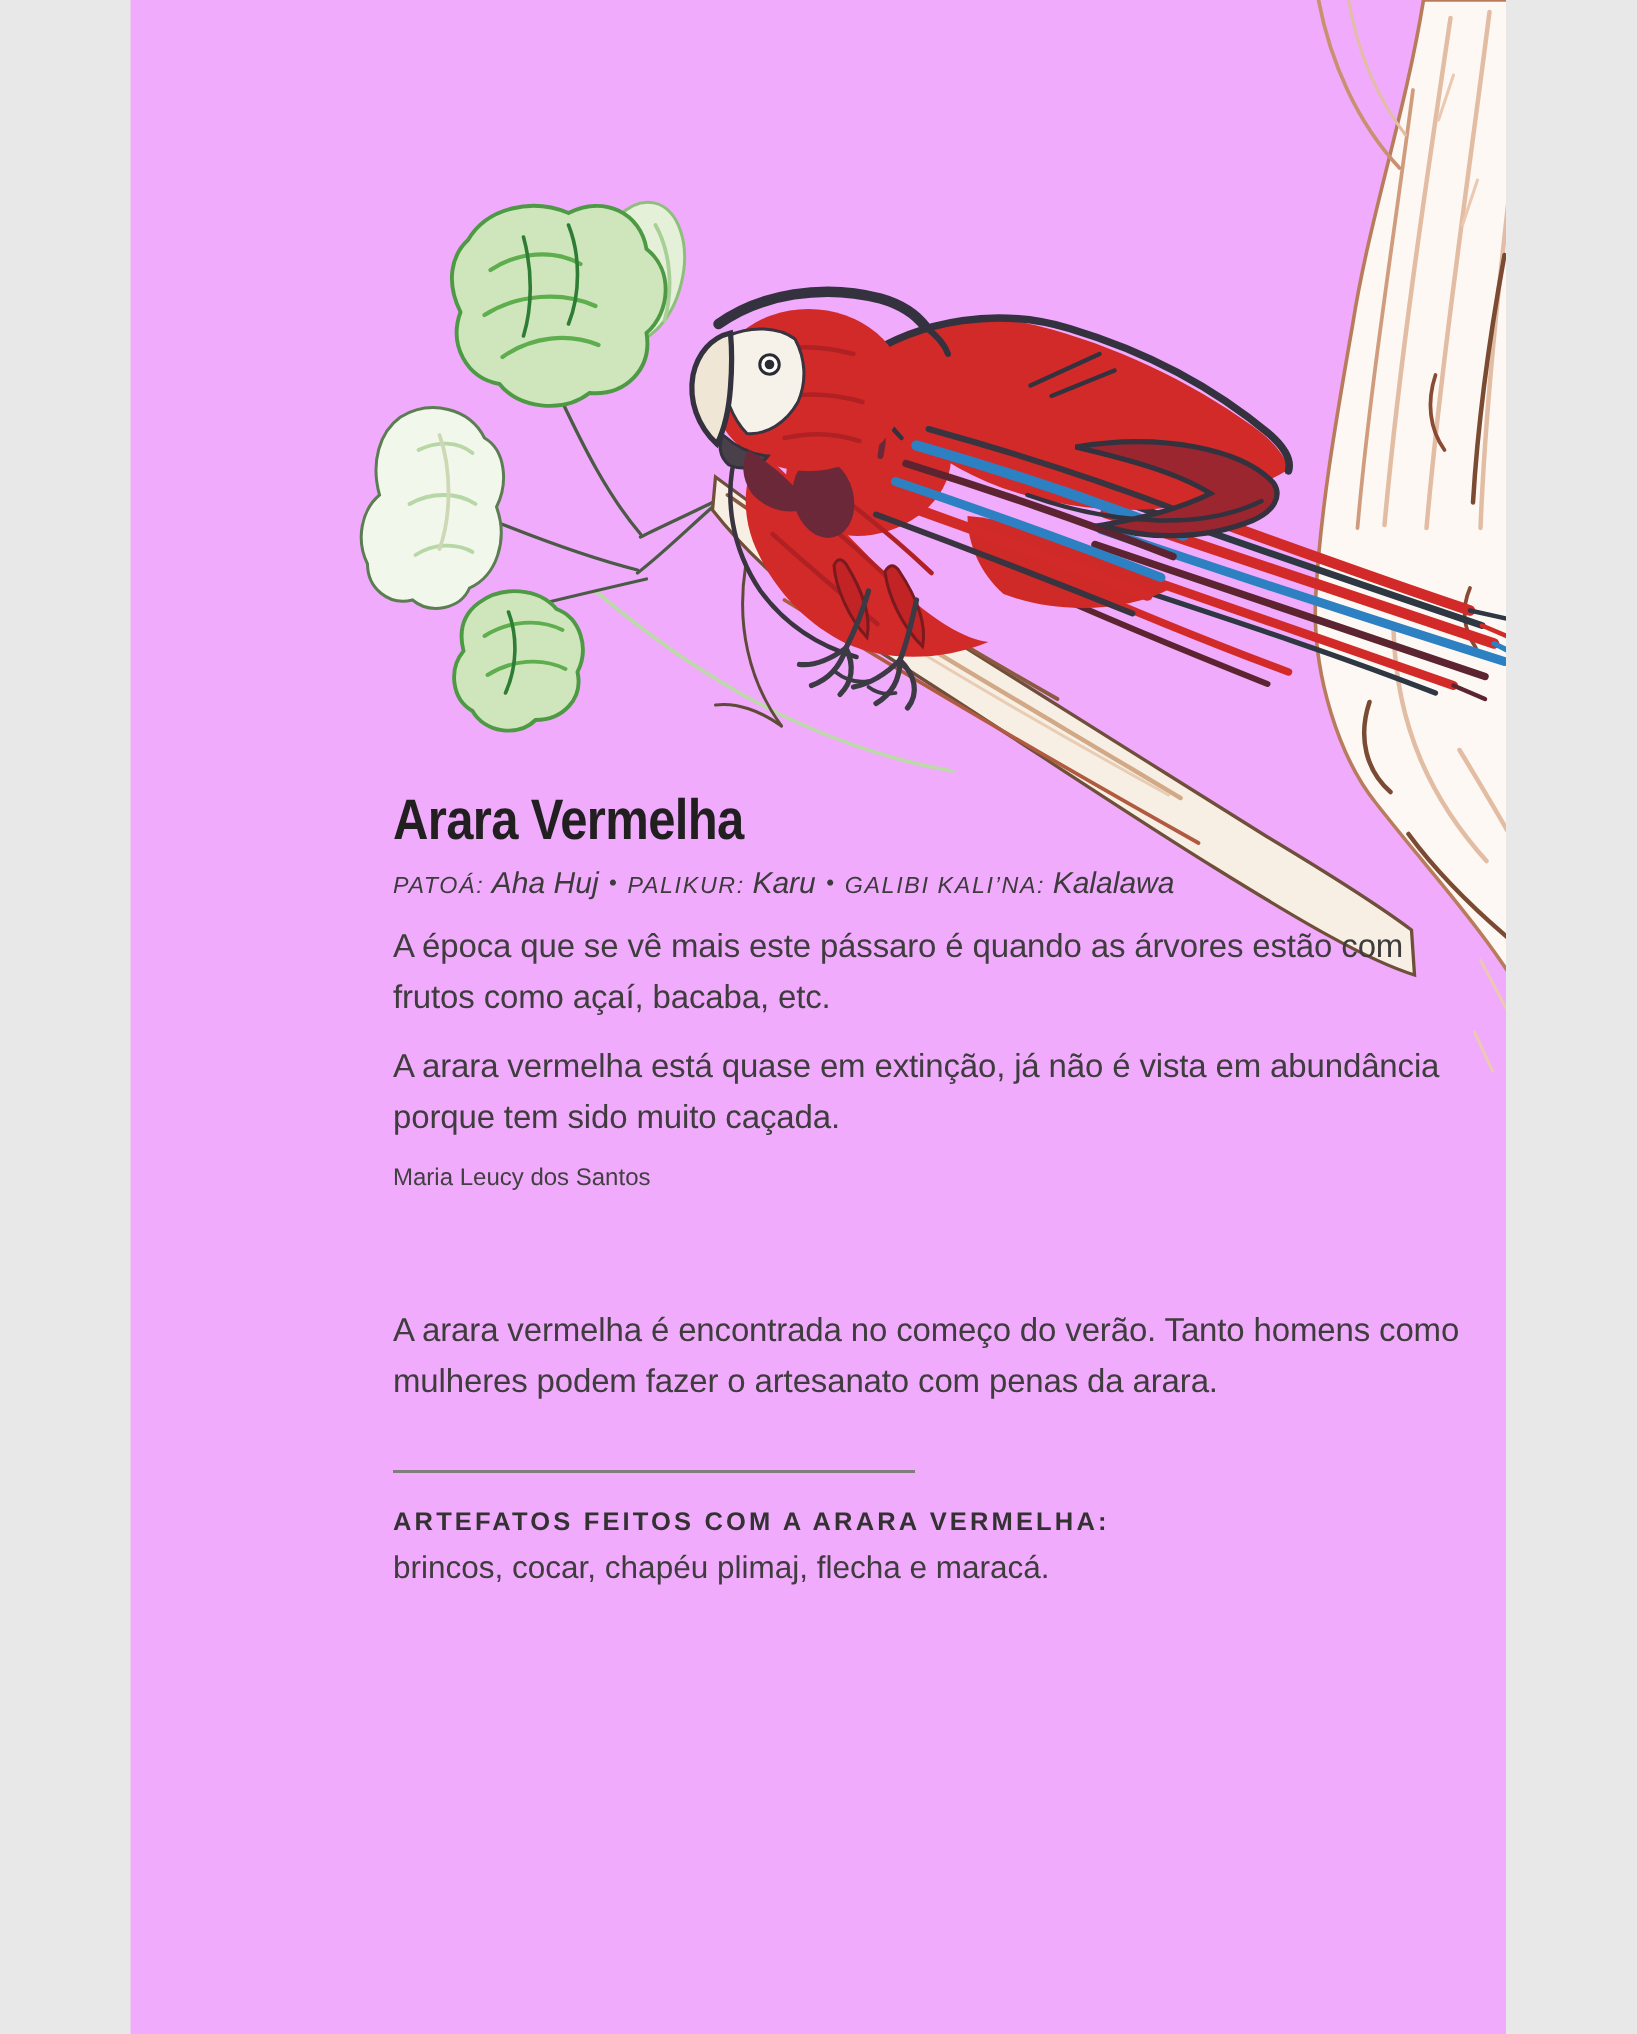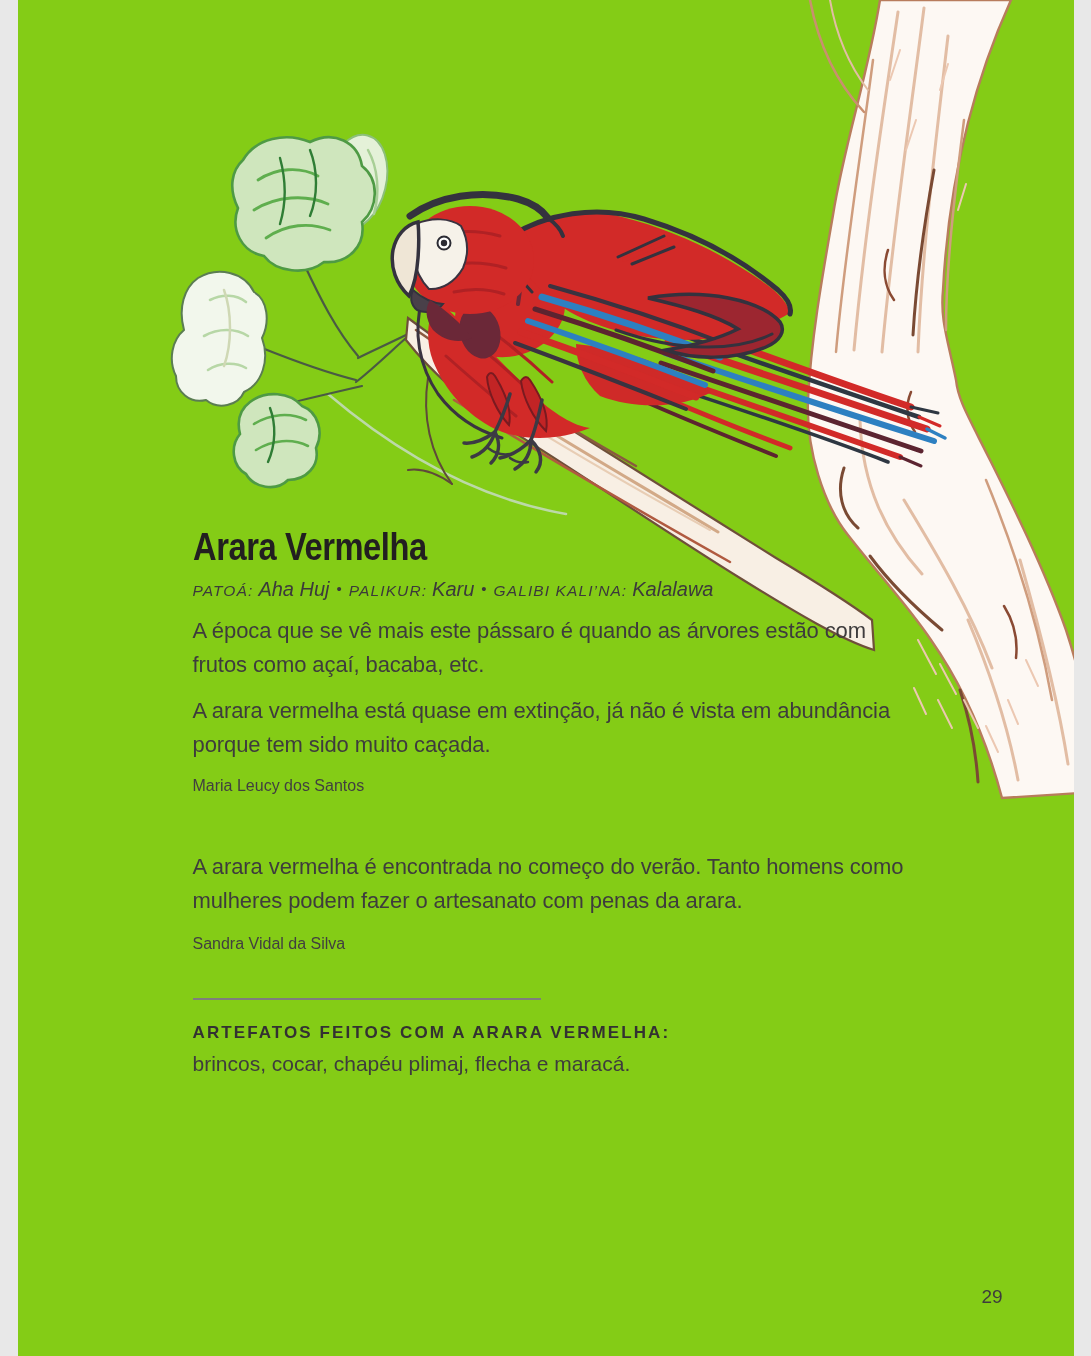--- a/index.html
+++ b/index.html
@@ -1,36 +1,36 @@
 <!DOCTYPE html>
 <html><head>
 <meta charset="utf-8">
 <style>
   html,body{margin:0;padding:0;background:#e8e8e8;}
   .page{
     position:relative;
-    width:1056px;height:1356px;
+    width:917px;height:1356px;
     margin:0 auto;
-    background:#84cc16;
+    background:#f0abfc;
     font-family:"Liberation Sans",sans-serif;
     color:#3e3c3d;
     overflow:hidden;
   }
   .illustration{position:absolute;top:0;left:0;width:1091px;height:820px;z-index:0;}
   .content{position:absolute;left:175px;top:526px;width:782px;z-index:1;}
   .title{margin:0;font-size:38px;line-height:42px;font-weight:700;color:#221f20;white-space:nowrap;}
   .title-inner{display:inline-block;transform:scaleX(.86);transform-origin:0 50%;letter-spacing:-.5px;}
   .names{margin:8px 0 0 0;font-size:20px;line-height:26px;white-space:nowrap;color:#3c3a3b;}
   .lang-label{font-size:15.5px;letter-spacing:1.1px;font-style:italic;}
   .lang-value{font-style:italic;font-size:20px;padding-left:5px;margin-top:12px;}
   .bullet{font-size:15px;padding:0 7px;position:relative;top:-2px;}
   .body-text{margin-top:10px;}
   .para{margin:0 0 12px 0;font-size:22px;line-height:34px;letter-spacing:-.1px;white-space:pre-line;}
   .author{margin:6px 0 0 0;font-size:16px;line-height:24px;color:#413f40;}
-  .section-2{margin-top:52px;}
+  .section-2{margin-top:72px;}
   .section-2 .author{margin-top:14px;}
   .artifacts{margin-top:42px;width:348px;border-top:2px solid #7f7d7d;padding-top:22px;}
   .artifacts-heading{margin:0;font-size:17px;line-height:22px;font-weight:700;letter-spacing:2.1px;color:#333132;white-space:nowrap;}
   .artifacts-items{margin:6px 0 0 0;font-size:21px;line-height:28px;white-space:nowrap;}
   .page-number{position:absolute;top:1286px;left:948px;width:40px;font-size:19px;color:#3e3c3d;z-index:1;margin-left:16px;}
   svg .ln{fill:none;stroke-linecap:round;stroke-linejoin:round;}
 </style>
 </head>
 <body>
 
@@ -280,21 +280,20 @@
         <p class="para">A época que se vê mais este pássaro é quando as árvores estão com
 frutos como açaí, bacaba, etc.</p>
         <p class="para">A arara vermelha está quase em extinção, já não é vista em abundância
 porque tem sido muito caçada.</p>
         <p class="author">Maria Leucy dos Santos</p>
       </div>
 
       <div class="section-2">
         <p class="para">A arara vermelha é encontrada no começo do verão. Tanto homens como
 mulheres podem fazer o artesanato com penas da arara.</p>
-        <p class="author">Sandra Vidal da Silva</p>
       </div>
 
       <div class="artifacts">
         <p class="artifacts-heading">ARTEFATOS FEITOS COM A ARARA VERMELHA:</p>
         <p class="artifacts-items">brincos, cocar, chapéu plimaj, flecha e maracá.</p>
       </div>
     </div>
   </div>
 
   <div class="page-number">29</div>

